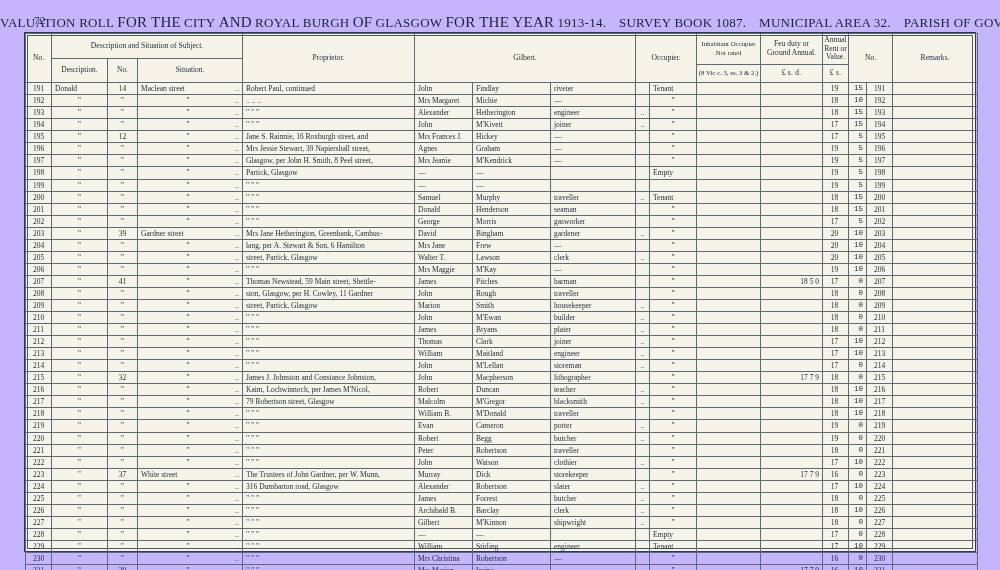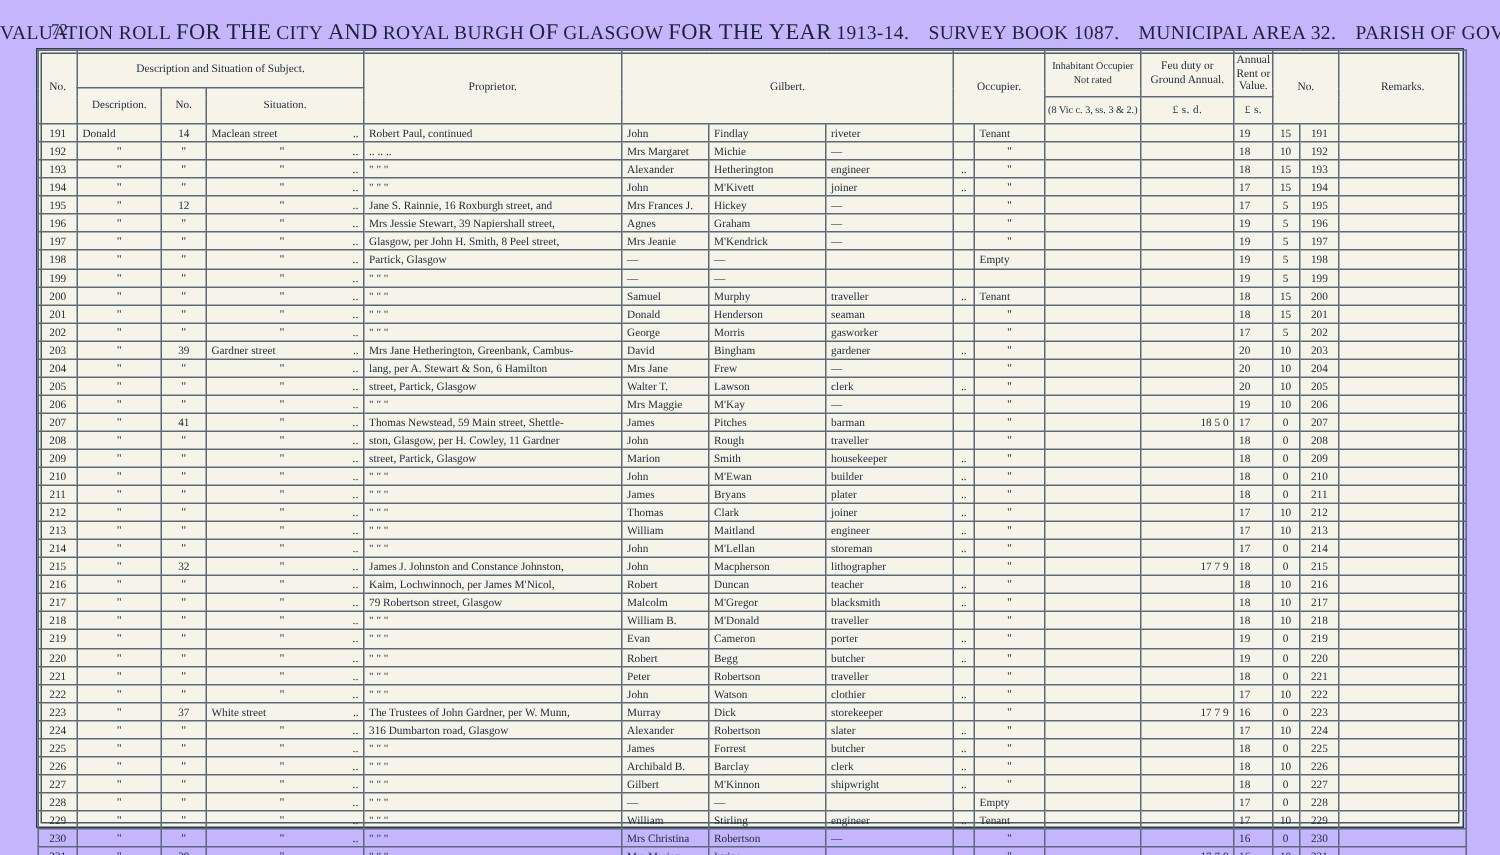--- a/index.html
+++ b/index.html
@@ -76,22 +76,22 @@
     font-size:7.5px;
     padding:0 3px;
     white-space:nowrap;
     overflow:hidden;
   }
   .c{text-align:center;}
   .r{text-align:right;}
   .l{text-align:left;}
   .ditto{text-align:center;font-size:8px;}
   .small{font-size:6.8px;}
-  .money-s{ text-align:left; padding-right:5px;}
-  .money-d{ text-align:center; padding-left:2px;}
+  .money-s{ text-align:center; padding-right:5px;}
+  .money-d{ text-align:right; padding-left:2px;font-family:Liberation Mono, monospace;}
   .currhdr{font-size:6.6px;letter-spacing:.3px;}
   
 </style>
 </head>
 <body>
 
 <div id="page">
 
   <div class="pagehead">
     <div class="folio">72</div>

